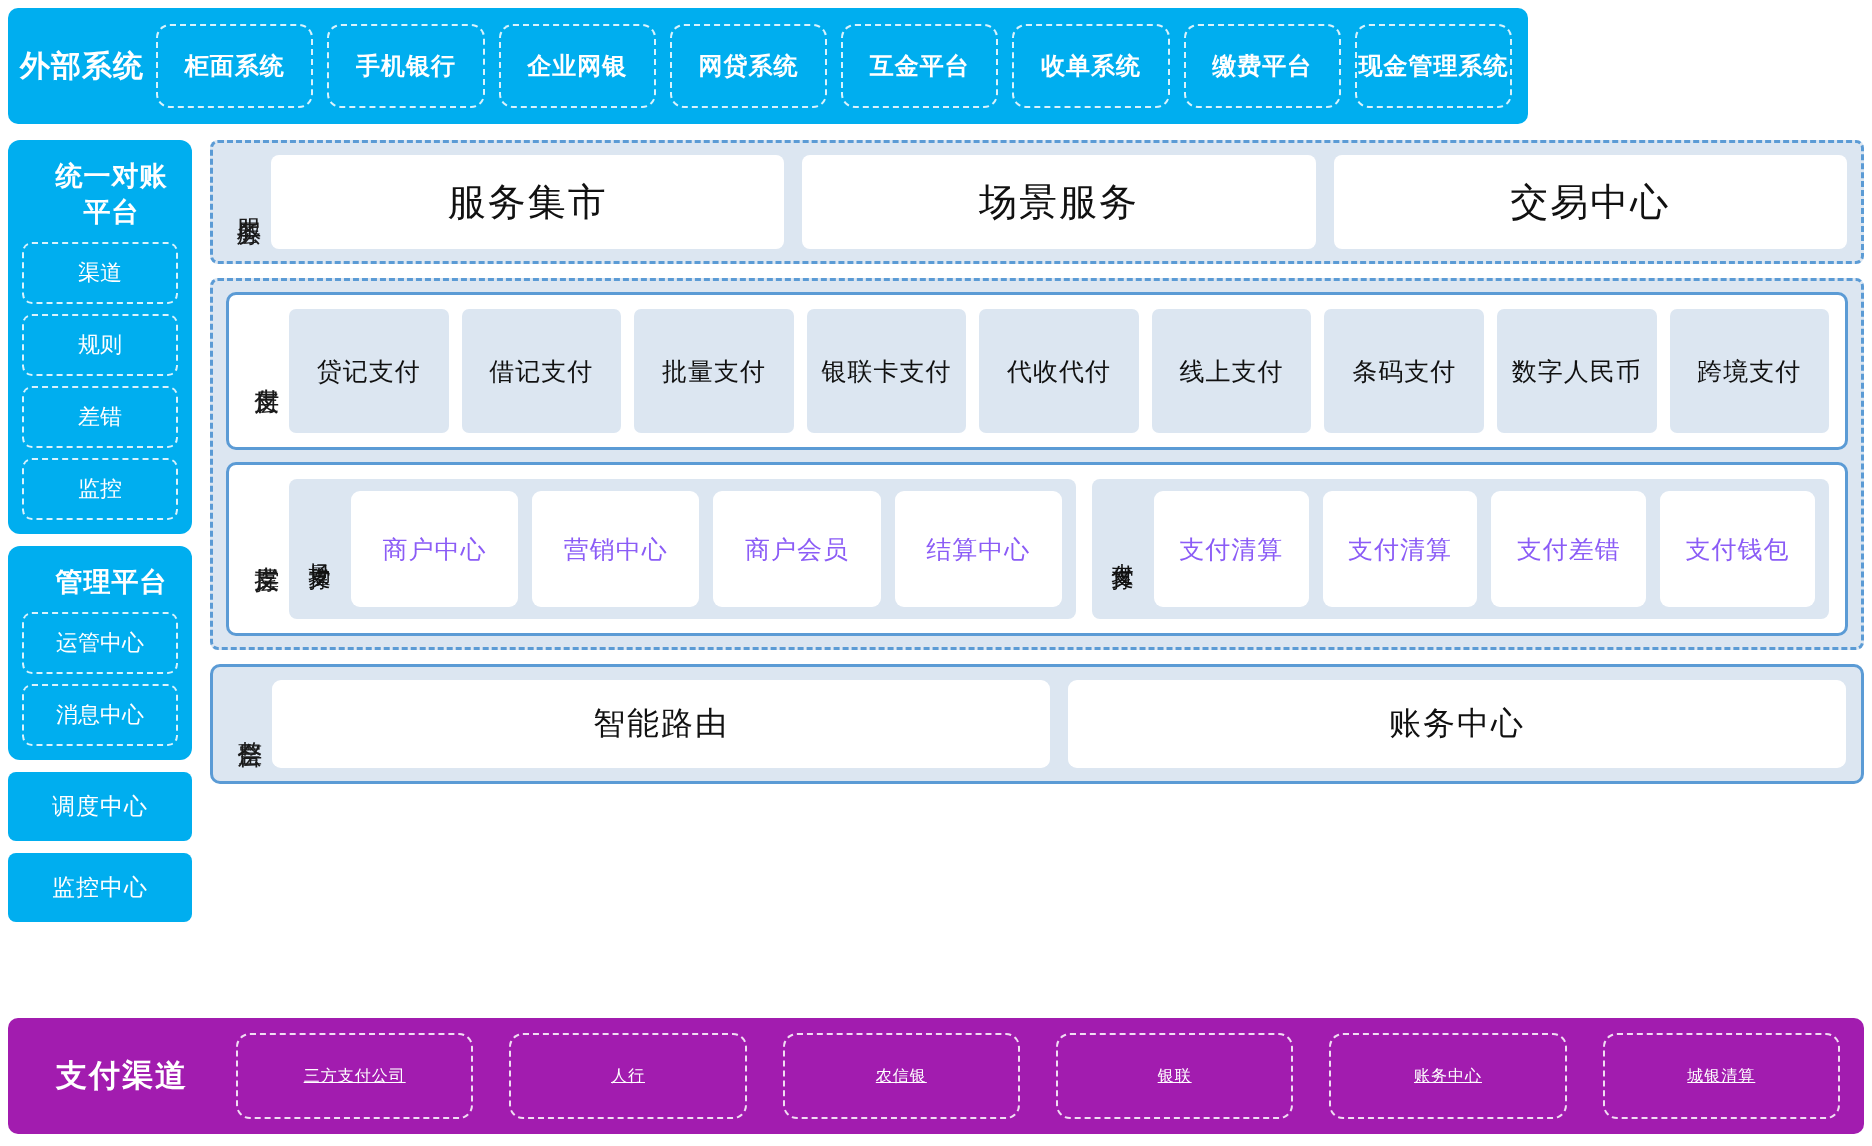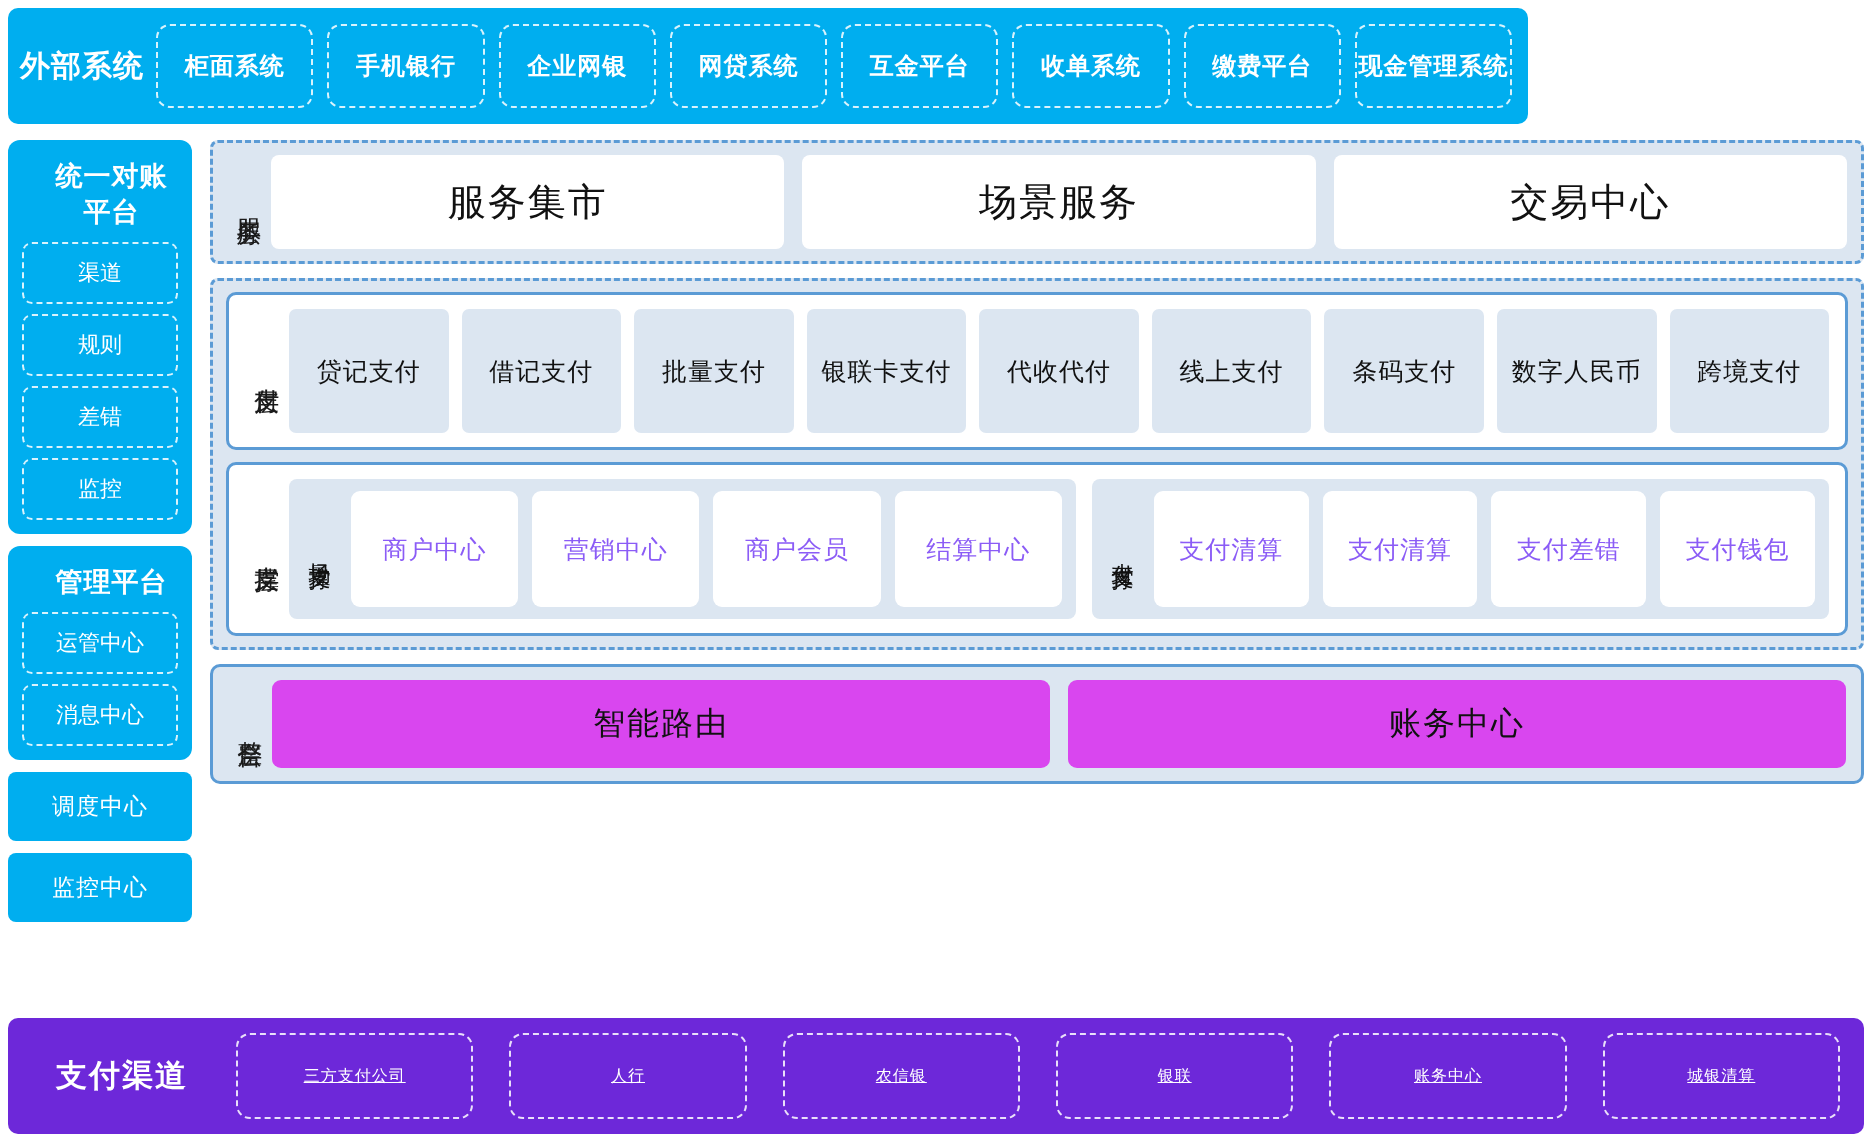--- a/index.html
+++ b/index.html
@@ -107,29 +107,29 @@
     font-size:25px;color:#8b5cf6;letter-spacing:1px;
   }
 
   
   .solid-box{
     border:3px solid #5B9BD5;border-radius:10px;background:#DCE6F1;
     padding:13px 15px;margin-top:14px;display:flex;align-items:stretch;
   }
   .integration-cards{flex:1;display:flex;gap:18px;}
   .integration-card{
-    flex:1;background:#d946ef;border-radius:9px;height:88px;
+    flex:1;background:#ffffff;border-radius:9px;height:88px;
     display:flex;align-items:center;justify-content:center;
     font-size:32px;color:#111;letter-spacing:2px;
   }
 
   
   .bottombar{
     position:absolute;left:8px;top:1018px;width:1856px;height:116px;
-    background:#6d28d9;border-radius:10px;display:flex;align-items:center;
+    background:#a21caf;border-radius:10px;display:flex;align-items:center;
   }
   .bottombar-title{
     width:228px;flex:0 0 228px;color:#fff;font-size:31px;font-weight:bold;
     text-align:center;letter-spacing:2px;
   }
   .bottombar-items{flex:1;display:flex;gap:36px;padding-right:24px;height:86px;}
   .chip-b{
     flex:1;border:2px dashed rgba(255,255,255,.85);border-radius:14px;
     color:#fff;font-size:16px;
     display:flex;align-items:center;justify-content:center;text-align:center;

